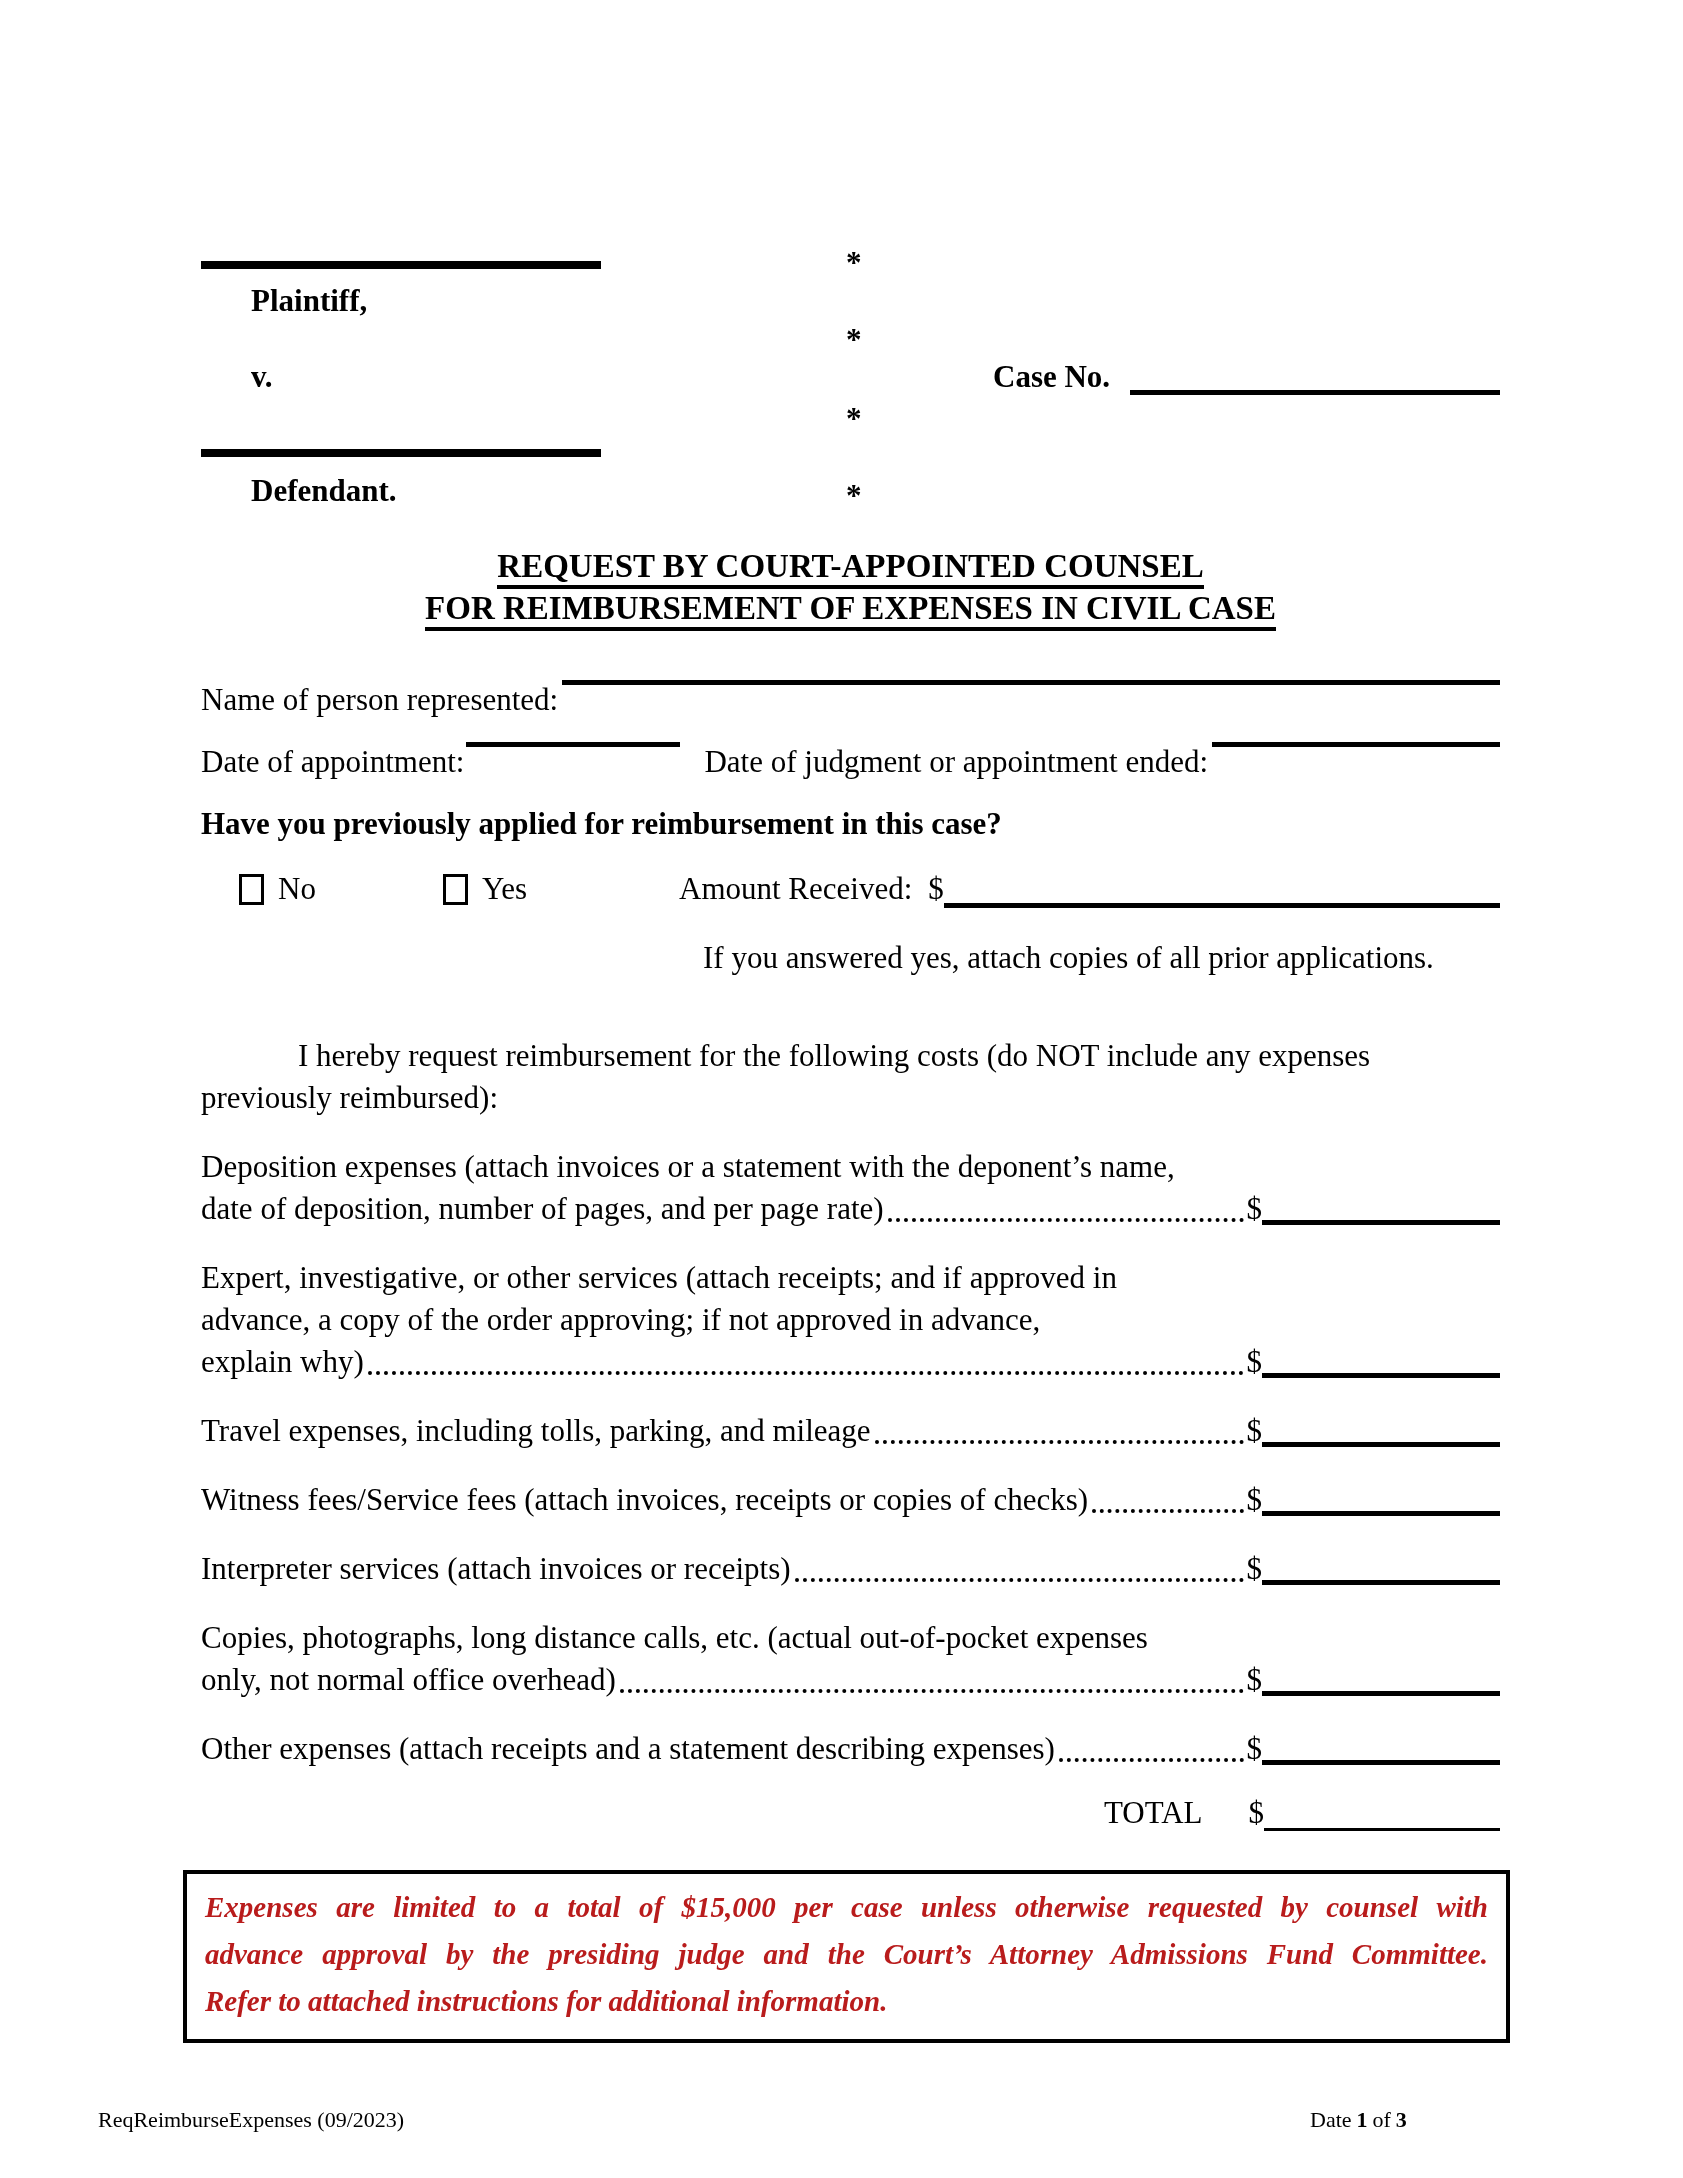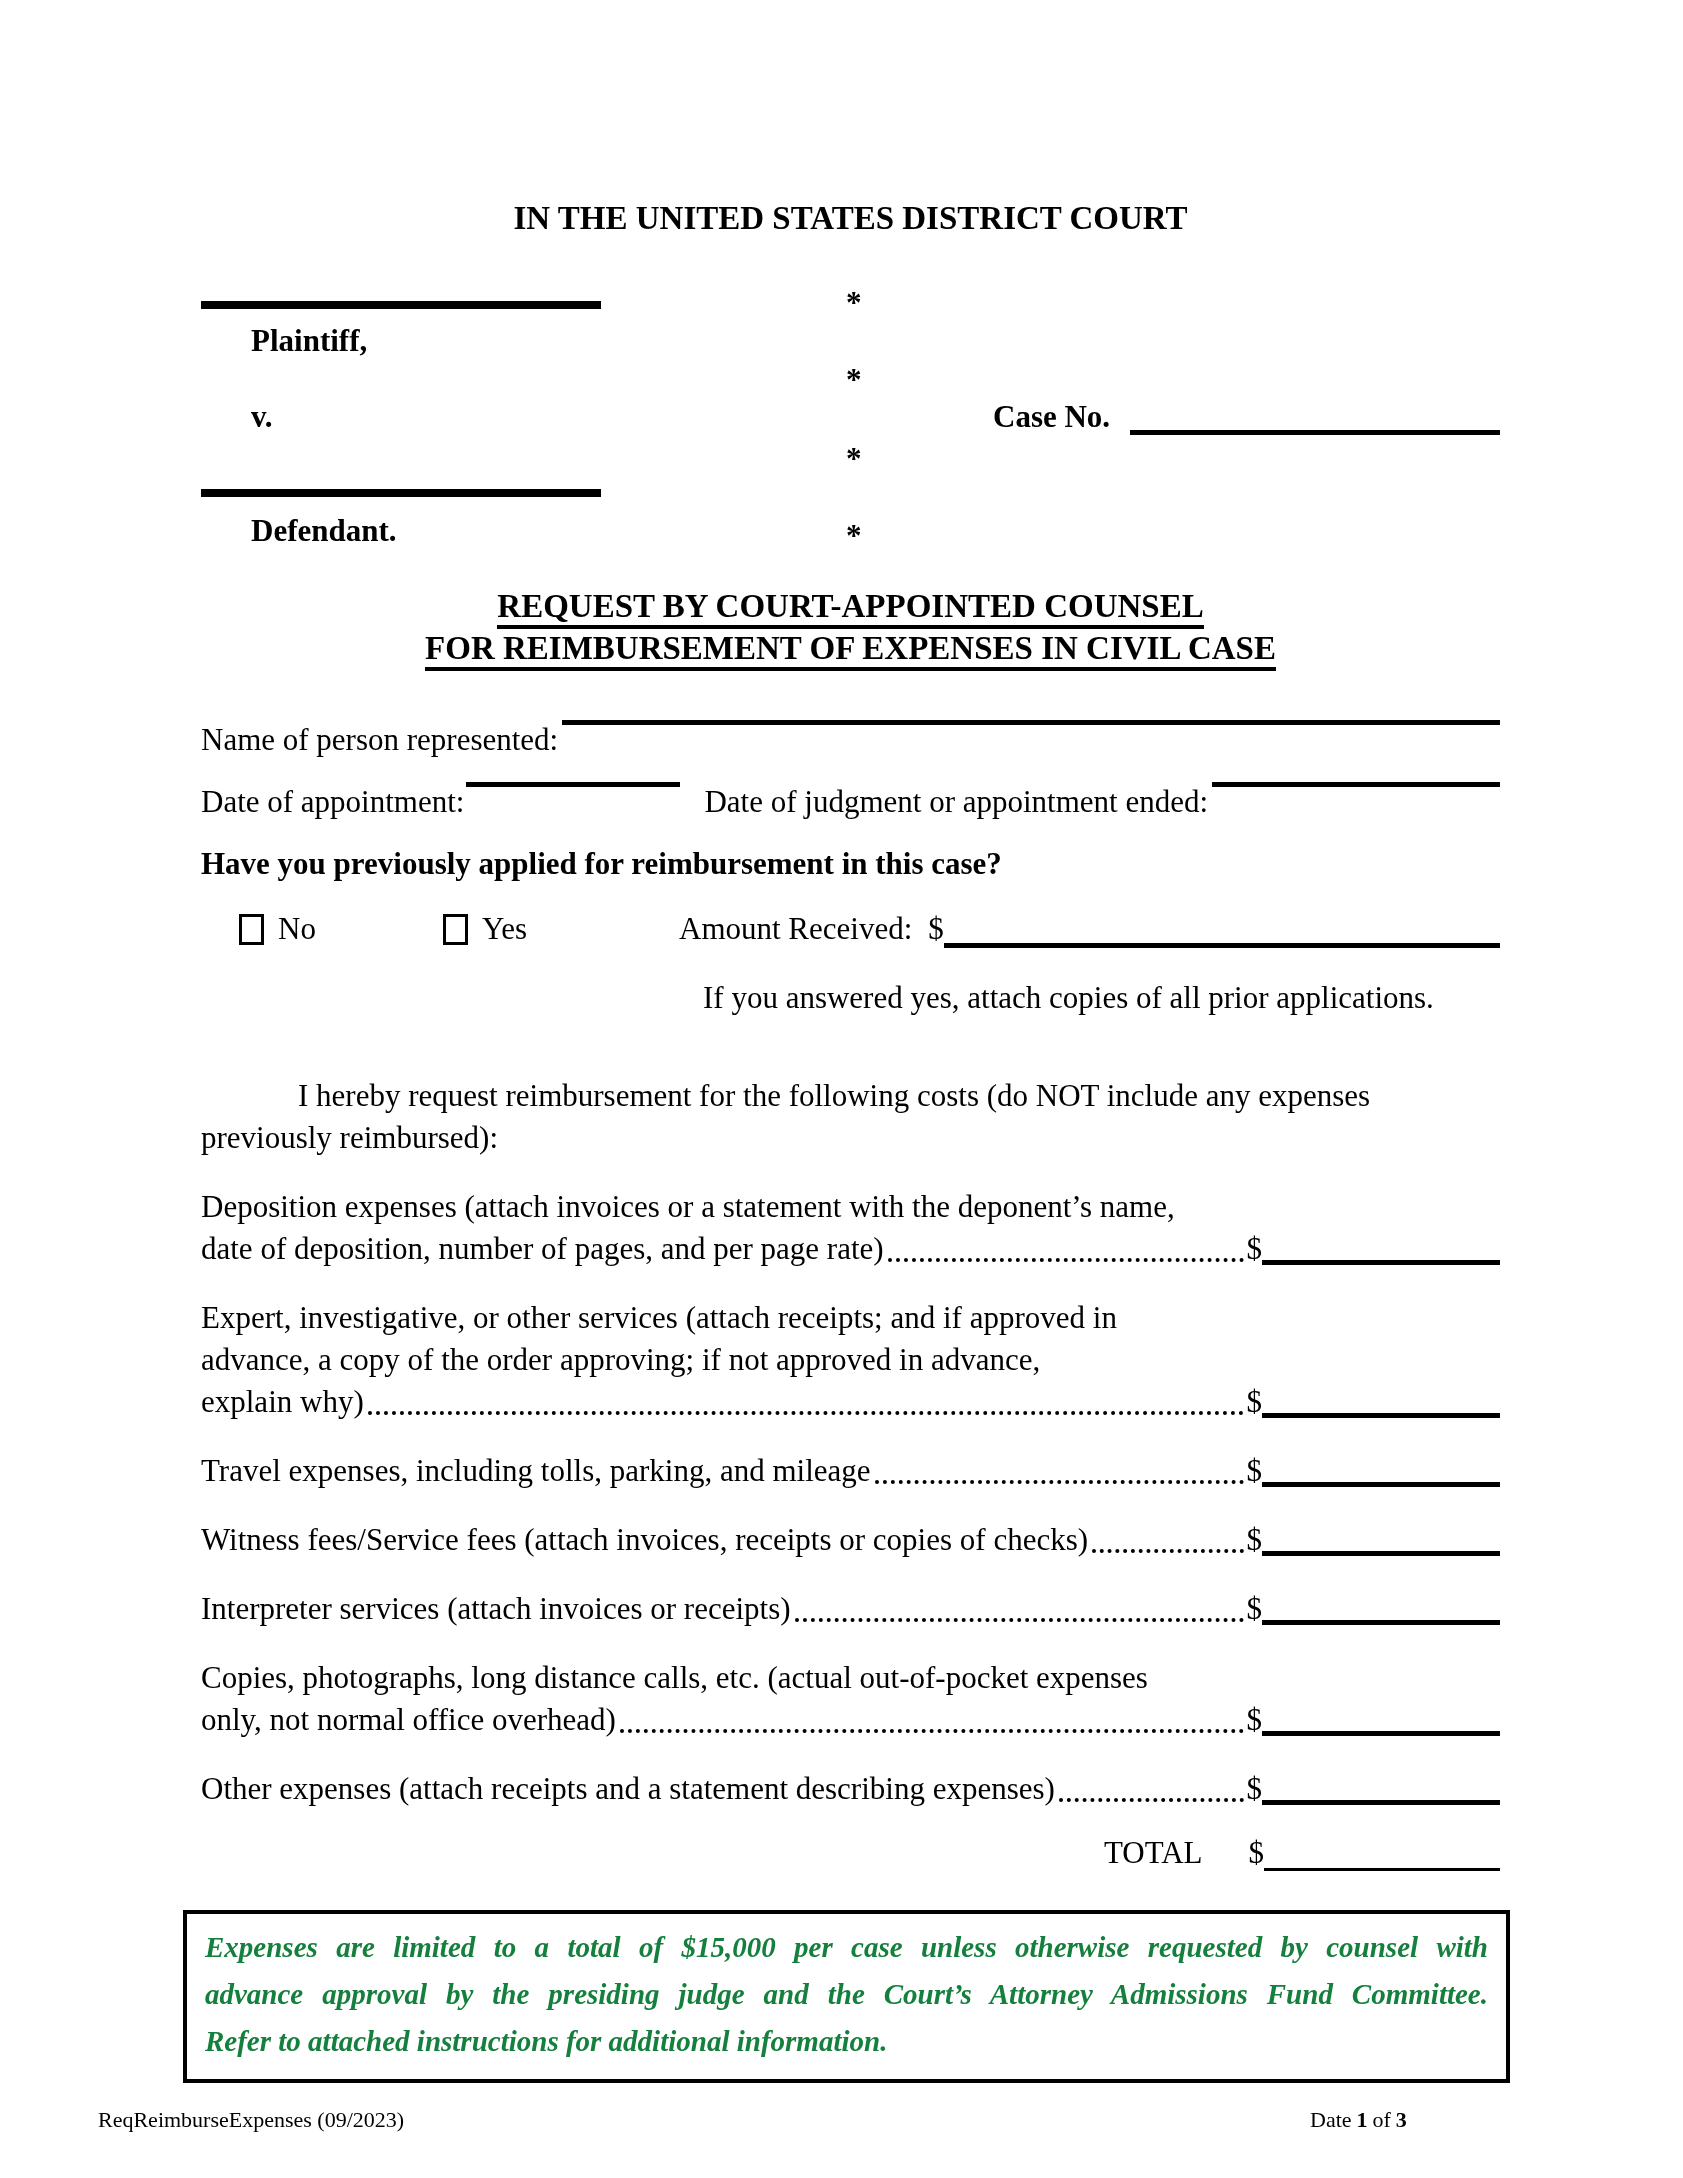--- a/index.html
+++ b/index.html
@@ -65,41 +65,40 @@
   .total-row { display:flex; justify-content:flex-end; align-items:flex-end; margin-top:22px; line-height:42px; }
   .total-label { font-weight:normal;text-align:right; }
   .total-dollar { margin-left:46px; }
   .amt-total { width:236px; border-bottom:3px solid #000; margin-bottom:3px; flex:none; }
 
   
   .notice {
     margin-top:36px; margin-left:-18px; margin-right:-10px;
     border:4px solid #000;
     padding:10px 18px 14px 18px;
-    color:#15803d;
+    color:#b91c1c;
     font-weight:bold; font-style:italic;
     font-size:29px; line-height:47px;
   }
   .notice .jline { white-space:nowrap; text-align:justify; text-align-last:justify; display:block; }
   .notice .lline { white-space:nowrap; display:block; }
 
   
   .footer-left { position:absolute; left:98px; top:2107px; font-size:22px; line-height:26px; }
   .footer-right { position:absolute; left:1310px; top:2107px; font-size:22px; line-height:26px; }
   .footer-right .b { font-weight:bold; }
   .footer-right span { margin-right:5px; }
   .footer-right span:last-child { margin-right:0; }
 </style>
 </head>
 <body>
 
 <div class="page">
 
   <div class="court-header">
-    <div class="nowrap">IN THE UNITED STATES DISTRICT COURT</div>
   </div>
 
   <div class="caption">
     <span class="ast" style="top:0">*</span>
     <div class="blank-line" style="top:0"></div>
     <div class="cap-label" style="top:38px">Plaintiff,</div>
     <span class="ast" style="top:77px">*</span>
     <div class="cap-label" style="top:114px">v.</div>
     <div class="caseno-row">
       <span class="caseno-label">Case No.</span>

